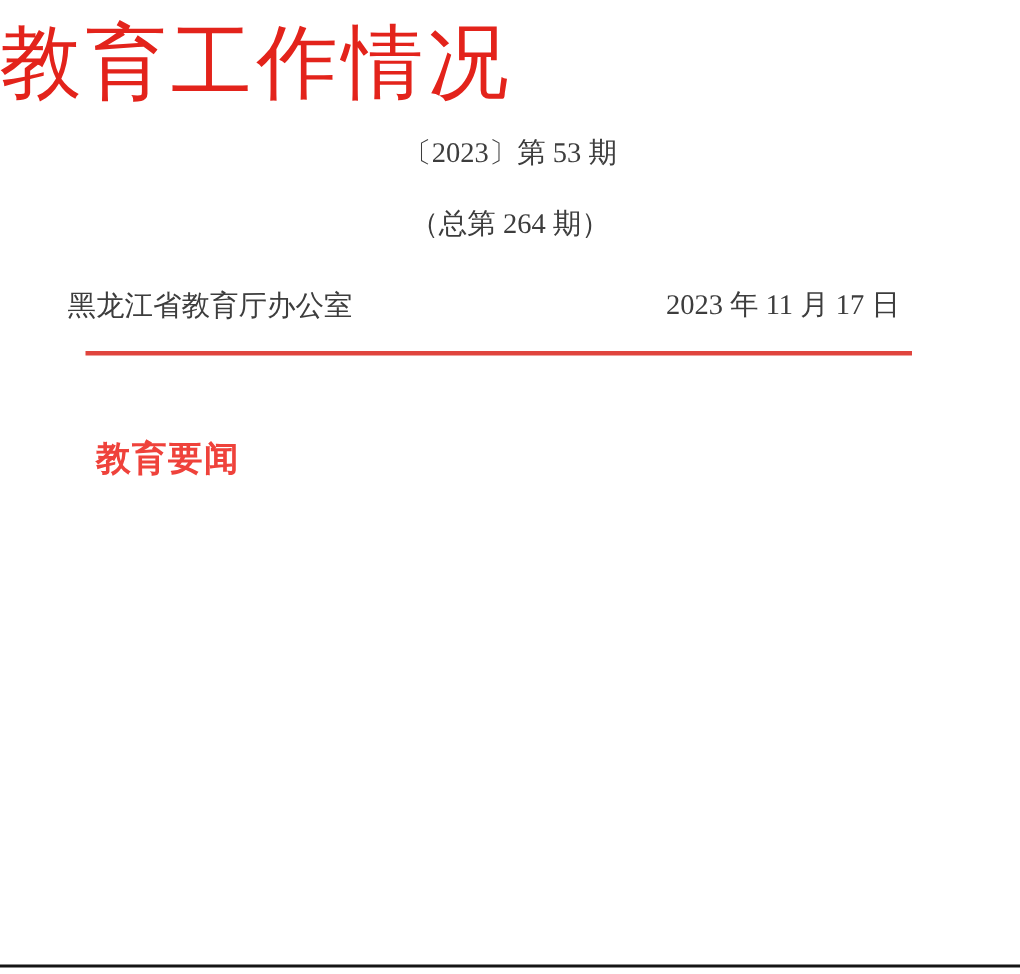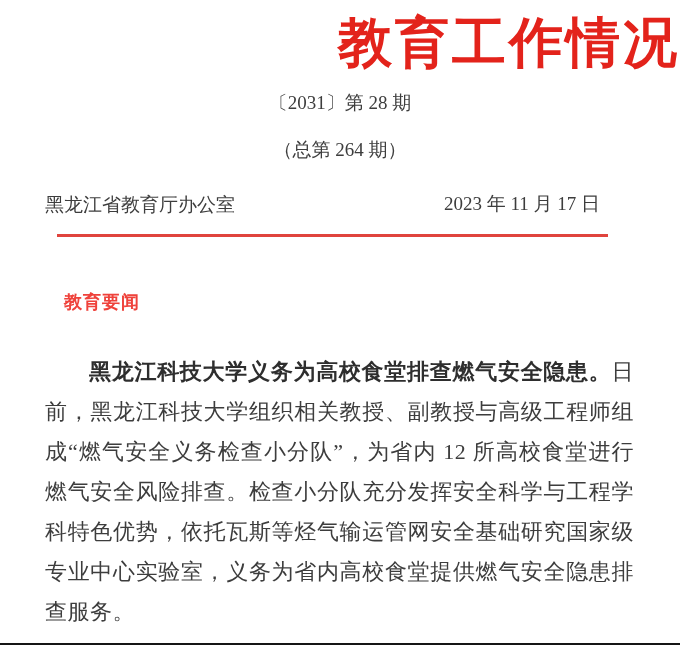--- a/index.html
+++ b/index.html
@@ -13,24 +13,24 @@
     height: 649px;
     background: #ffffff;
     overflow: hidden;
     font-family: "Liberation Serif", serif;
   }
   .doc-title {
     position: absolute;
     top: 8px;
     left: 0;
     width: 100%;
-    text-align: right;
+    text-align: left;
     font-size: 54px;
     line-height: 68px;
-    font-weight: 700;
+    font-weight: 400;
     letter-spacing: 3px;
     color: var(--title-red, #e3231b);
     font-family: "DejaVu Serif", "Liberation Serif", serif;
   }
   .issue-line {
     position: absolute;
     top: 90px;
     left: 0;
     width: 100%;
     text-align: center;
@@ -70,21 +70,21 @@
     top: 234px;
     left: 57px;
     width: 551px;
     height: 3px;
     background: var(--divider-red, #e0443d);
   }
   .section-heading {
     position: absolute;
     top: 290px;
     left: 64px;
-    font-size: 18px;
+    font-size: 23px;
     font-weight: bold;
     letter-spacing: 1px;
     color: var(--section-heading-red, #ef423b);
     font-family: "Liberation Sans", sans-serif;
   }
   .article {
     position: absolute;
     top: 352px;
     left: 45px;
     width: 589px;
@@ -108,28 +108,27 @@
     height: 2px;
     background: var(--bottom-line, #151515);
   }
 </style>
 </head>
 <body>
 
 <div class="page">
   <div class="doc-title">教育工作情况</div>
 
-  <div class="issue-line">〔2031〕第 28 期</div>
+  <div class="issue-line">〔2023〕第 53 期</div>
 
   <div class="total-line">（总第 264 期）</div>
 
   <div class="issuer">黑龙江省教育厅办公室</div>
 
   <div class="date">2023 年 11 月 17 日</div>
 
   <div class="red-rule"></div>
 
   <div class="section-heading">教育要闻</div>
 
-  <p class="article"><span class="lead">黑龙江科技大学义务为高校食堂排查燃气安全隐患。</span><span>日前，黑龙江科技大学组织相关教授、副教授与高级工程师组成“燃气安全义务检查小分队”，为省内 12 所高校食堂进行燃气安全风险排查。检查小分队充分发挥安全科学与工程学科特色优势，依托瓦斯等烃气输运管网安全基础研究国家级专业中心实验室，义务为省内高校食堂提供燃气安全隐患排查服务。</span></p>
 
   <div class="bottom-rule"></div>
 </div>
 
 </body></html>

